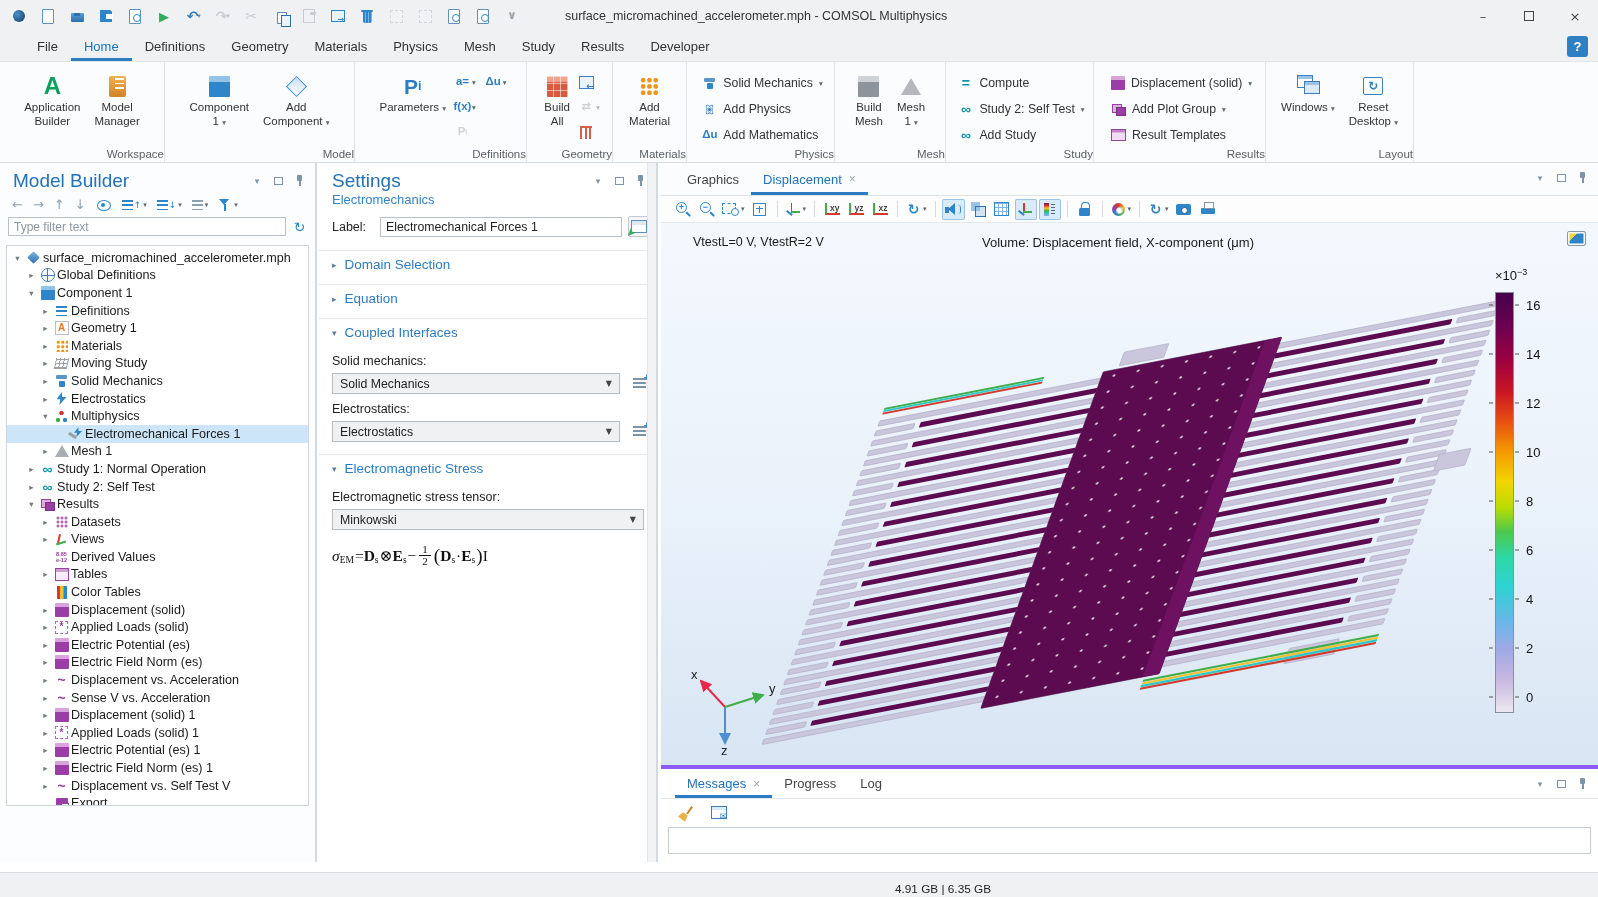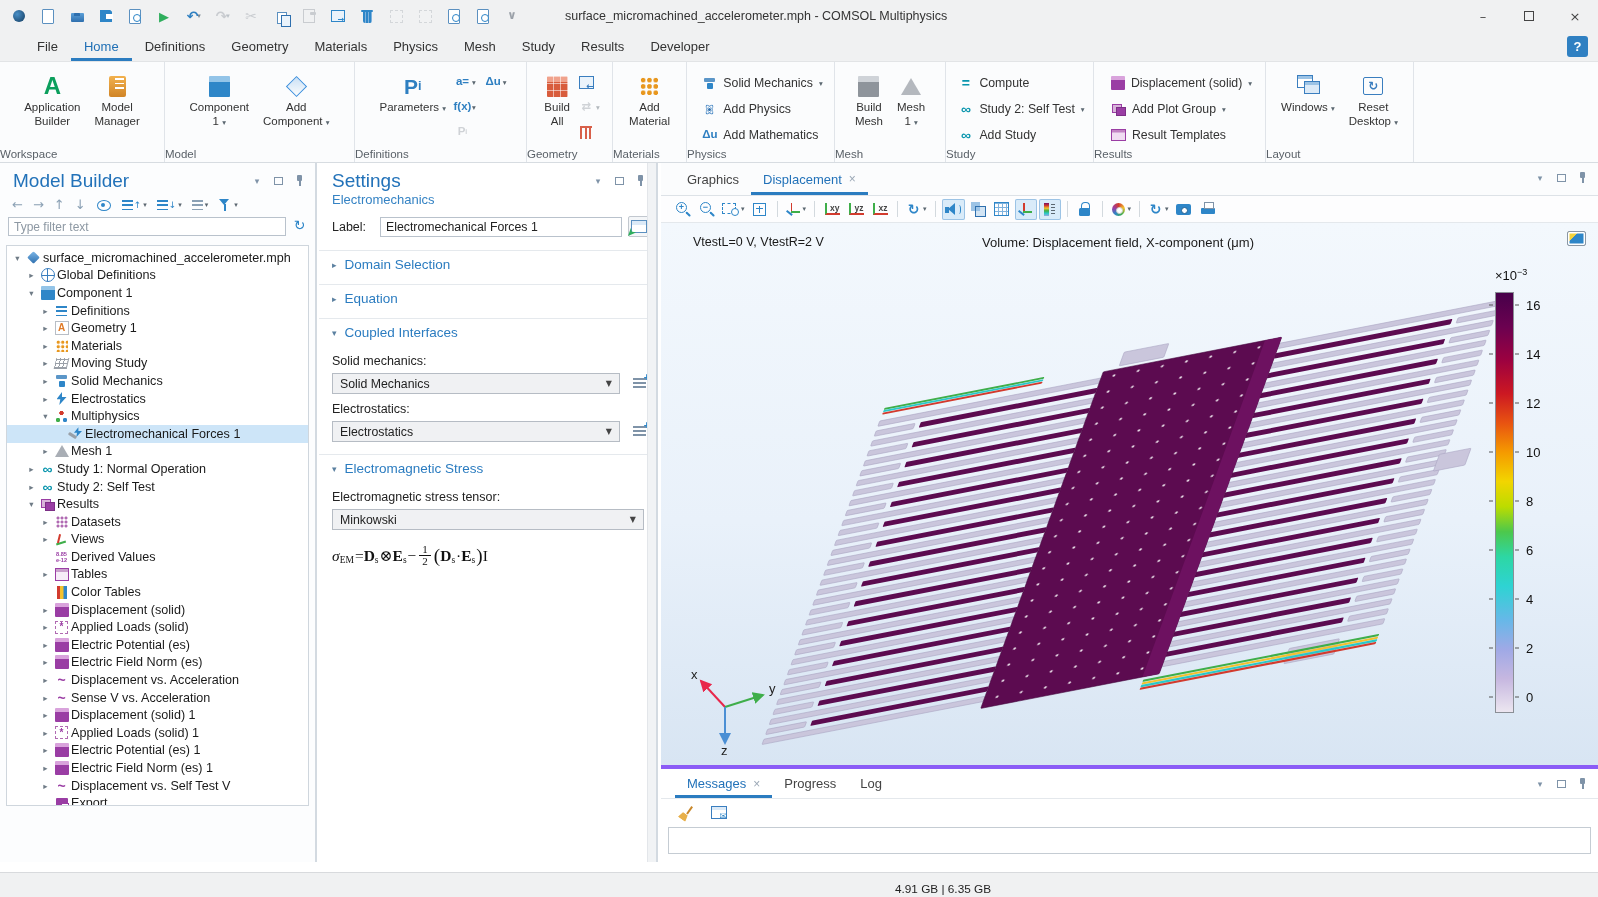--- a/index.html
+++ b/index.html
@@ -17,21 +17,21 @@
   .wbtn{width:46px;height:32px;display:flex;align-items:center;justify-content:center;color:#444;font-size:13px;font-family:"DejaVu Sans",sans-serif}
   #menubar{position:absolute;left:0;top:32px;right:0;height:30px;background:#f0f1f2;display:flex;align-items:center;border-bottom:1px solid #e2e4e6}
   #menuitems{display:flex;padding-left:24px;height:100%}
   .mitem{padding:0 13px;display:flex;align-items:center;height:100%;color:#333;font-size:13px}
   .mitem.active{color:#1f6fb5;box-shadow:inset 0 -3px 0 #2b7cc0}
   #helpbtn{position:absolute;right:10px;top:4px;width:21px;height:21px;background:#2f80c2;color:#fff;border-radius:3px;
            display:flex;align-items:center;justify-content:center;font-weight:bold;font-size:13px}
   
   #ribbon{position:absolute;left:0;top:62px;right:0;height:101px;background:#fbfcfd;border-bottom:1px solid #d7dce1;display:flex}
   .rgroup{position:relative;height:100%;border-right:1px solid #e0e4e9;flex:none}
-  .rglabel{position:absolute;left:0;right:0;bottom:2px;text-align:left;font-size:11.5px;color:#5a6168}
+  .rglabel{position:absolute;left:0;right:0;bottom:2px;text-align:right;font-size:11.5px;color:#5a6168}
   .ritems{display:flex;justify-content:center;align-items:flex-start;gap:4px;padding-top:7px;height:82px}
   .rlg{display:flex;flex-direction:column;align-items:center;padding:2px 5px;border-radius:3px}
   .rlgi{height:30px;display:flex;align-items:center;justify-content:center}
   .rlgl{text-align:center;font-size:11.5px;line-height:13.5px;color:#333;white-space:nowrap}
   .rrows{display:flex;flex-direction:column;justify-content:flex-start;gap:2px;padding:2px 4px 0 8px}
   .rrow{display:flex;align-items:center;gap:6px;height:24px;font-size:12.3px;color:#333;white-space:nowrap}
   .sg{display:flex;flex-direction:column;gap:3px;padding-top:2px}
   .sgr{display:flex;gap:10px;align-items:center;height:22px}
   .sgi{display:flex;align-items:center;gap:2px}
   .dis{opacity:.45}
@@ -45,21 +45,21 @@
   .ptitle{font-size:19px;color:#2272b9;flex:1}
   .pctrl{display:flex;gap:9px;align-items:center}
   .pcc{width:12px;height:12px;display:inline-flex;align-items:center;justify-content:center;color:#7f93a8;font-size:9px;position:relative;font-family:"DejaVu Sans",sans-serif}
   .pc-float{width:9px;height:8px;border:1.3px solid #7f93a8}
   .pc-pin::before{content:"";position:absolute;top:0;left:4px;width:5px;height:6px;background:#7f93a8;border-radius:1px}
   .pc-pin::after{content:"";position:absolute;top:6px;left:6px;width:1.5px;height:5px;background:#7f93a8}
   
   #mbtools{display:flex;align-items:center;gap:10px;padding:5px 8px 2px 12px}
   .mbt{display:inline-flex;align-items:center;color:#8aa0b4;font-size:13px}
   .mbt .gdd{margin-left:2px}
-  #mbfilter{display:flex;align-items:flex-start;gap:6px;padding:3px 8px 4px 8px}
+  #mbfilter{display:flex;align-items:center;gap:6px;padding:3px 8px 4px 8px}
   #mbfilter input{flex:1;height:19px;border:1px solid #b9c2cc;background:#fff;font-size:12px;padding:0 5px;color:#333;font-family:inherit}
   #mbfilter input::placeholder{color:#8d98a3}
   .mb-refresh{color:#2e86c8;font-size:14px;font-family:"DejaVu Sans",sans-serif}
   #tree{position:absolute;left:6px;right:6px;top:82px;bottom:56px;background:#fff;border:1px solid #cfd6dd;overflow:hidden;padding-top:3px}
   .trow{display:flex;align-items:center;height:17.6px;font-size:12.6px;color:#1a1a1a;white-space:nowrap}
   .trow.sel{background:#cde5f8}
   .texp{width:13px;text-align:center;color:#6f7b86;font-size:8.5px;flex:none;font-family:"DejaVu Sans",sans-serif}
   .tico{width:19px;display:flex;justify-content:center;flex:none}
   
   .psub{padding:0 0 6px 13px;color:#3583c4;font-size:13px}

